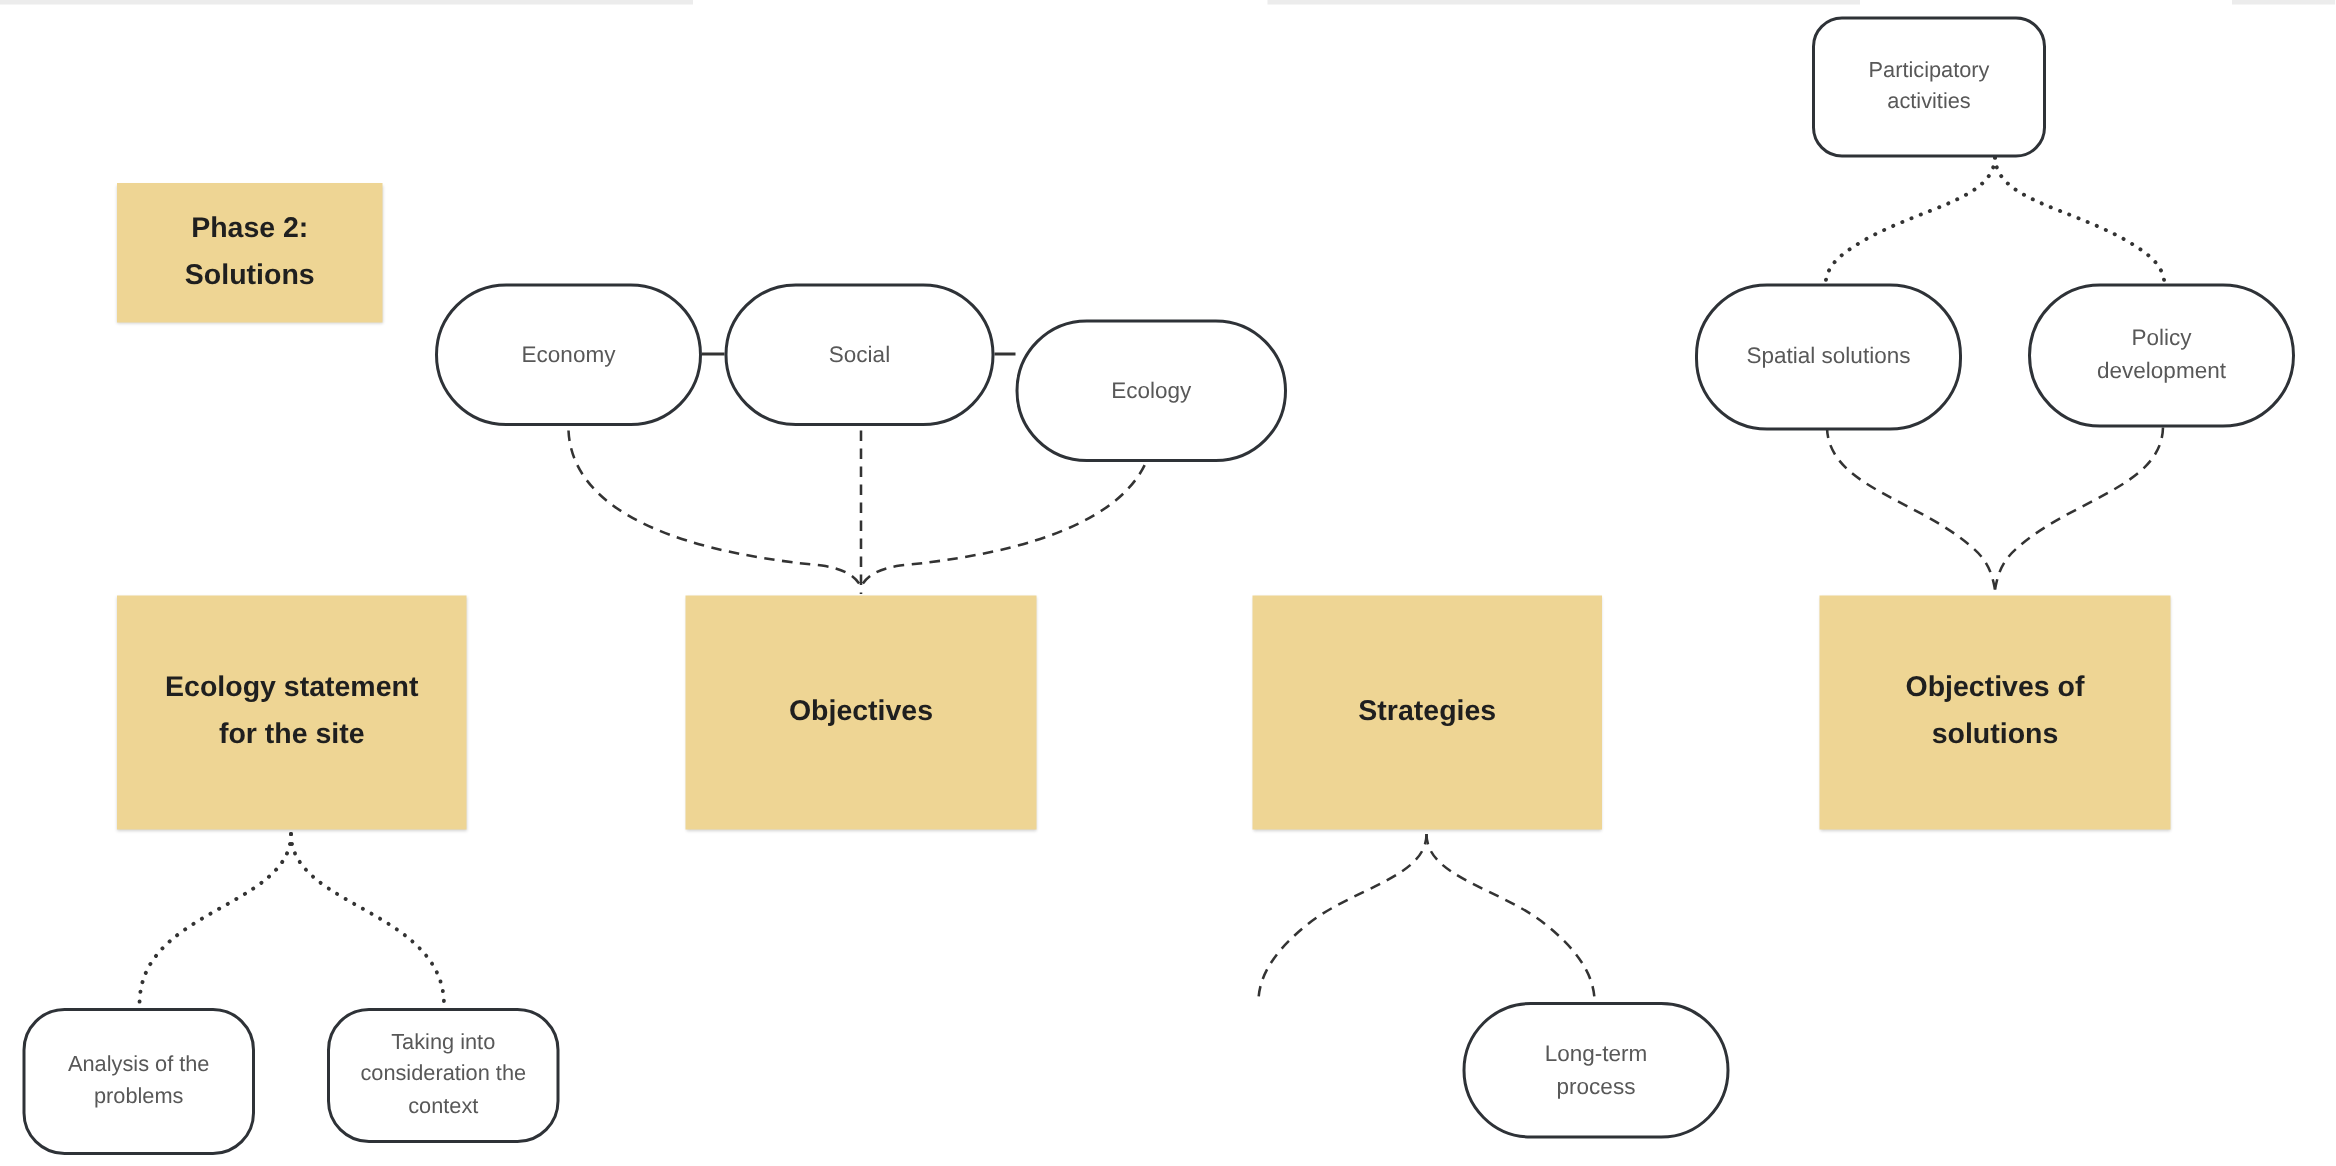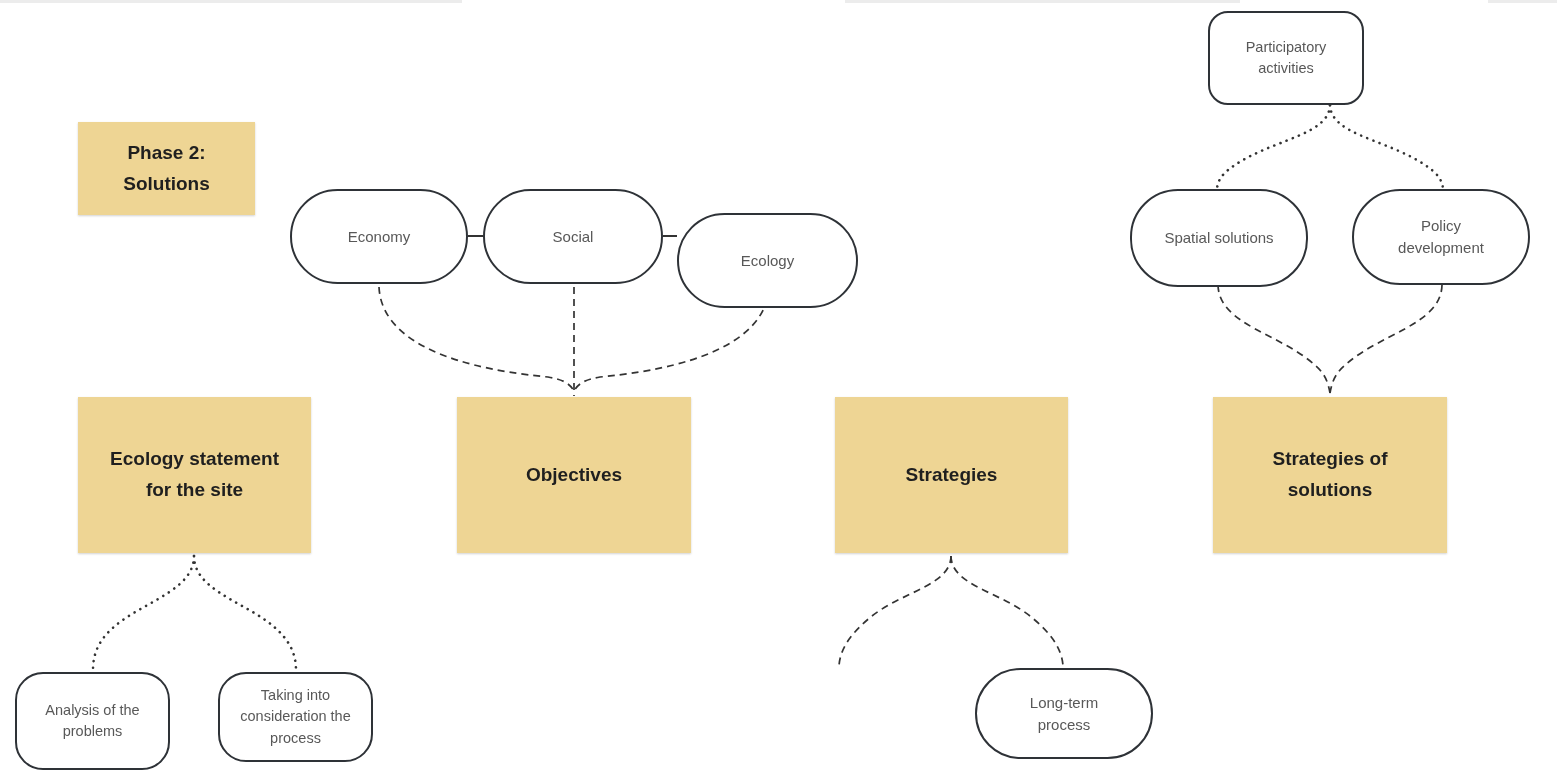--- a/index.html
+++ b/index.html
@@ -118,31 +118,31 @@
     <span>Ecology statement
 for the site</span>
   </div>
   <div id="objectives" class="node yellow">
     <span>Objectives</span>
   </div>
   <div id="strategies" class="node yellow">
     <span>Strategies</span>
   </div>
   <div id="development" class="node yellow">
-    <span>Strategies of
+    <span>Objectives of
 solutions</span>
   </div>
 
   <div id="analysis" class="node rrect">
     <span>Analysis of the
 problems</span>
   </div>
   <div id="context" class="node rrect">
     <span>Taking into
 consideration the
-process</span>
+context</span>
   </div>
   <div id="longterm" class="node pill">
     <span>Long-term
 process</span>
   </div>
 
 </div>
 
 </body></html>

